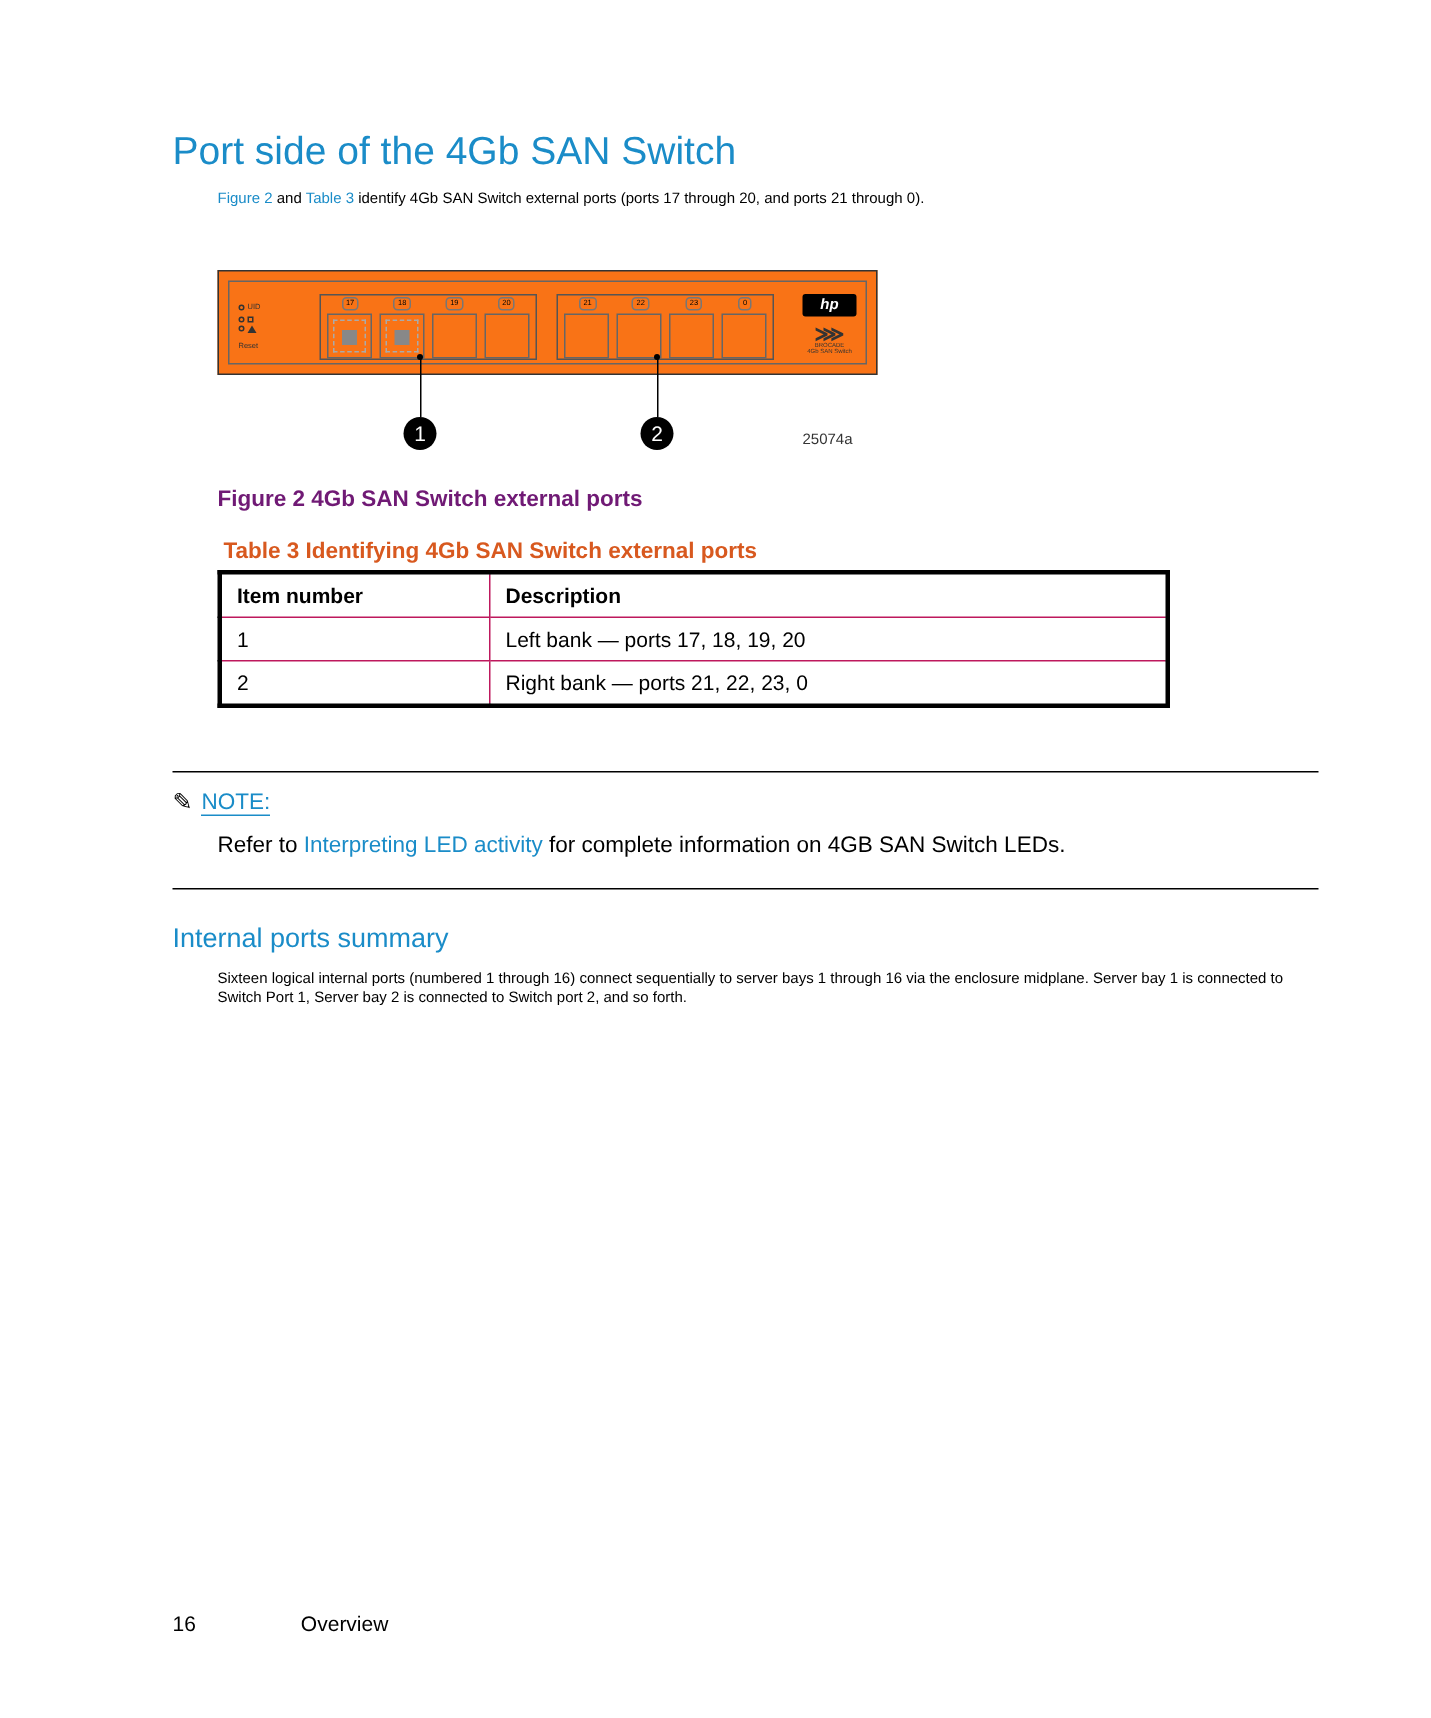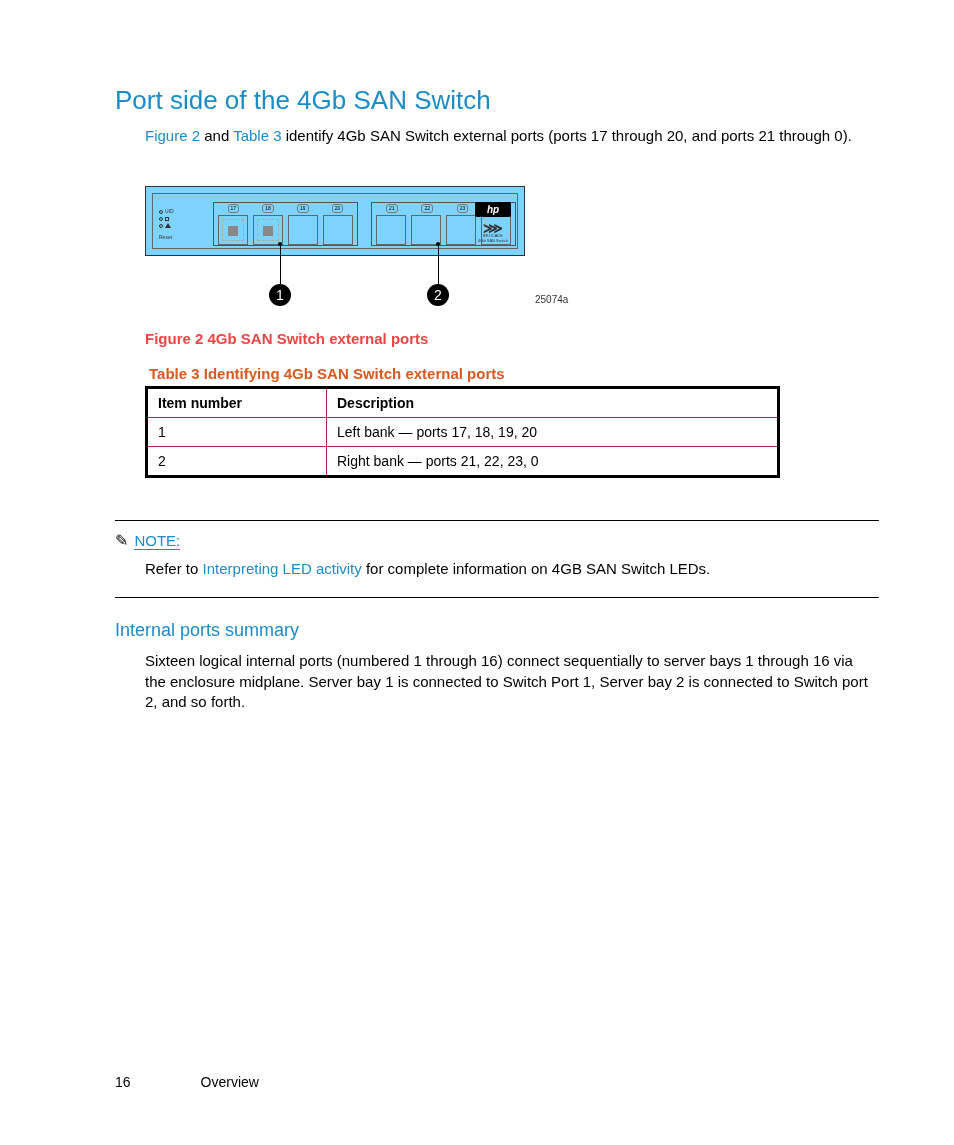--- a/index.html
+++ b/index.html
@@ -19,37 +19,37 @@
       margin-bottom: 10px;
     }
     .h1 {
       color: #1a8cc8;
       font-size: 18px;
       font-weight: 300;
       margin-top: 22px;
       margin-bottom: 10px;
     }
     .body-text {
-      font-size: 15px;
+      font-size: 10px;
       line-height: 1.35;
       margin-left: 30px;
       margin-right: 10px;
     }
     .link { color: #1a8cc8; }
     .figure-area {
       margin: 40px 0 10px 30px;
       position: relative;
       height: 130px;
     }
     .switch-box {
       position: absolute;
       left: 0; top: 0;
-      width: 380px; height: 70px;
+      width: 440px; height: 70px;
       border: 1px solid #333;
-      background: #7dd3fc;
+      background: #f97316;
     }
     .sw-inner {
       position: absolute; left:6px; top:6px; right:6px; bottom:6px;
       border:1px solid #666;
     }
     .led-block {
       position: absolute; left:6px; top:14px; width:40px;
       font-size:5px; color:#333; line-height:1.4;
     }
     .led-block .row { display:flex; align-items:center; gap:2px; margin-bottom:2px;}
@@ -86,21 +86,21 @@
     }
     .callout-num {
       position:absolute; width:22px; height:22px; background:#000; color:#fff;
       border-radius:50%; display:flex; align-items:center; justify-content:center;
       font-size:14px;
     }
     .fig-id {
       position:absolute; font-size:10px; color:#333;
     }
     .figure-caption {
-      color: #ef4444;
+      color: #701a75;
       font-weight: bold;
       font-size: 15px;
       margin-left: 30px;
       margin-top: 14px;
     }
     .table-caption {
       color: #d8591f;
       font-weight: bold;
       font-size: 15px;
       margin-left: 34px;

